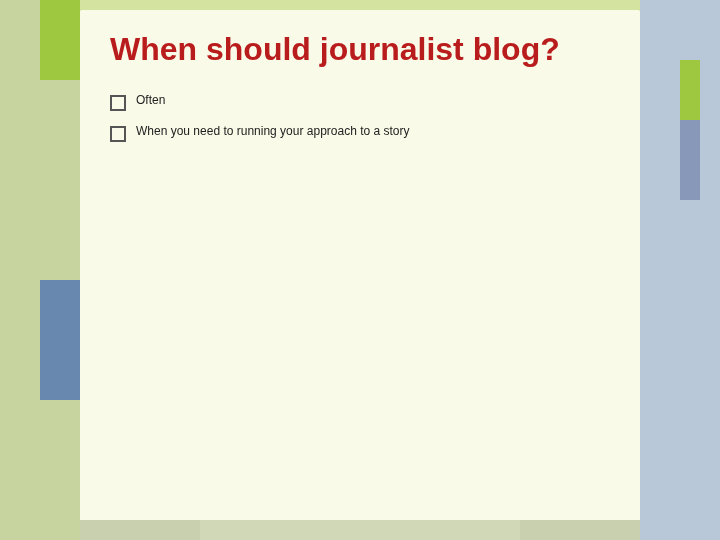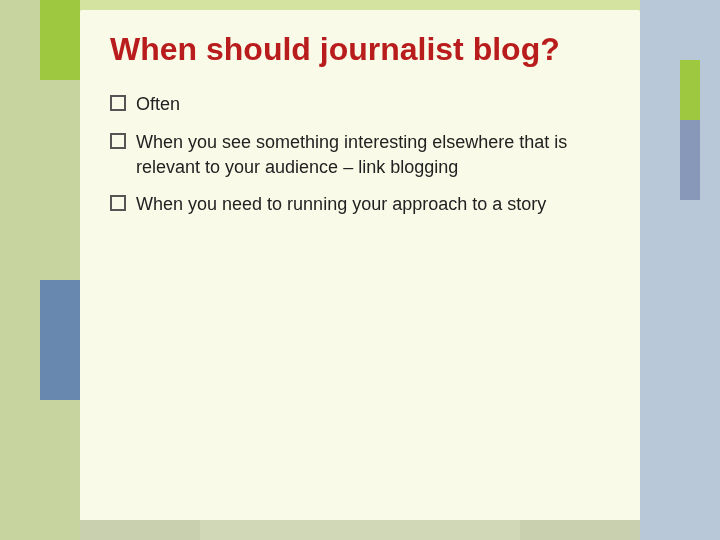--- a/index.html
+++ b/index.html
@@ -48,21 +48,21 @@
     .bullet-list {
       list-style: none;
       padding: 0;
       margin: 0;
     }
 
     .bullet-item {
       display: flex;
       align-items: flex-start;
       margin-bottom: 12px;
-      font-size: 18px;
+      font-size: 12px;
       color: #222;
       line-height: 1.4;
     }
 
     .bullet-icon {
       display: inline-block;
       width: 16px;
       height: 16px;
       border: 2px solid #555;
       margin-right: 10px;
@@ -176,24 +176,20 @@
     <h1 class="slide-title">When should journalist blog?</h1>
 
     <ul class="bullet-list">
 
       <li class="bullet-item">
         <span class="bullet-icon"></span>
         <span class="bullet-text">Often</span>
       </li>
 
 
-      <li class="bullet-item">
-        <span class="bullet-icon"></span>
-        <span class="bullet-text">When you see something interesting elsewhere that is relevant to your audience – link blogging</span>
-      </li>
 
 
       <li class="bullet-item">
         <span class="bullet-icon"></span>
         <span class="bullet-text">When you need to running your approach to a story</span>
       </li>
 
     </ul>
   </div>
 

